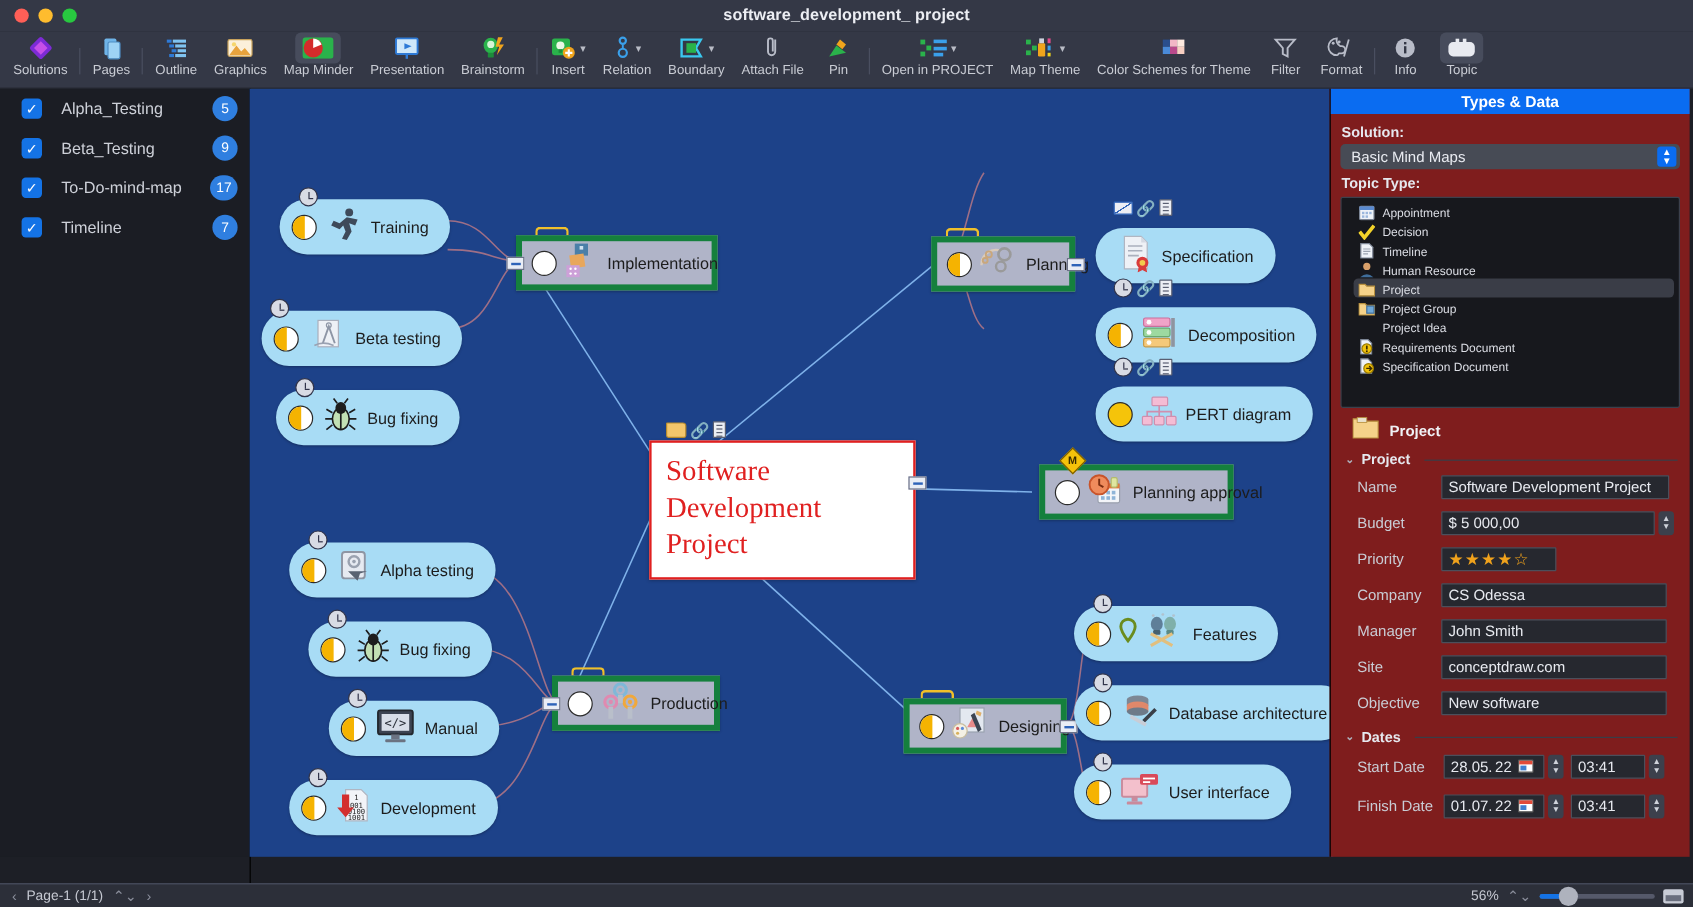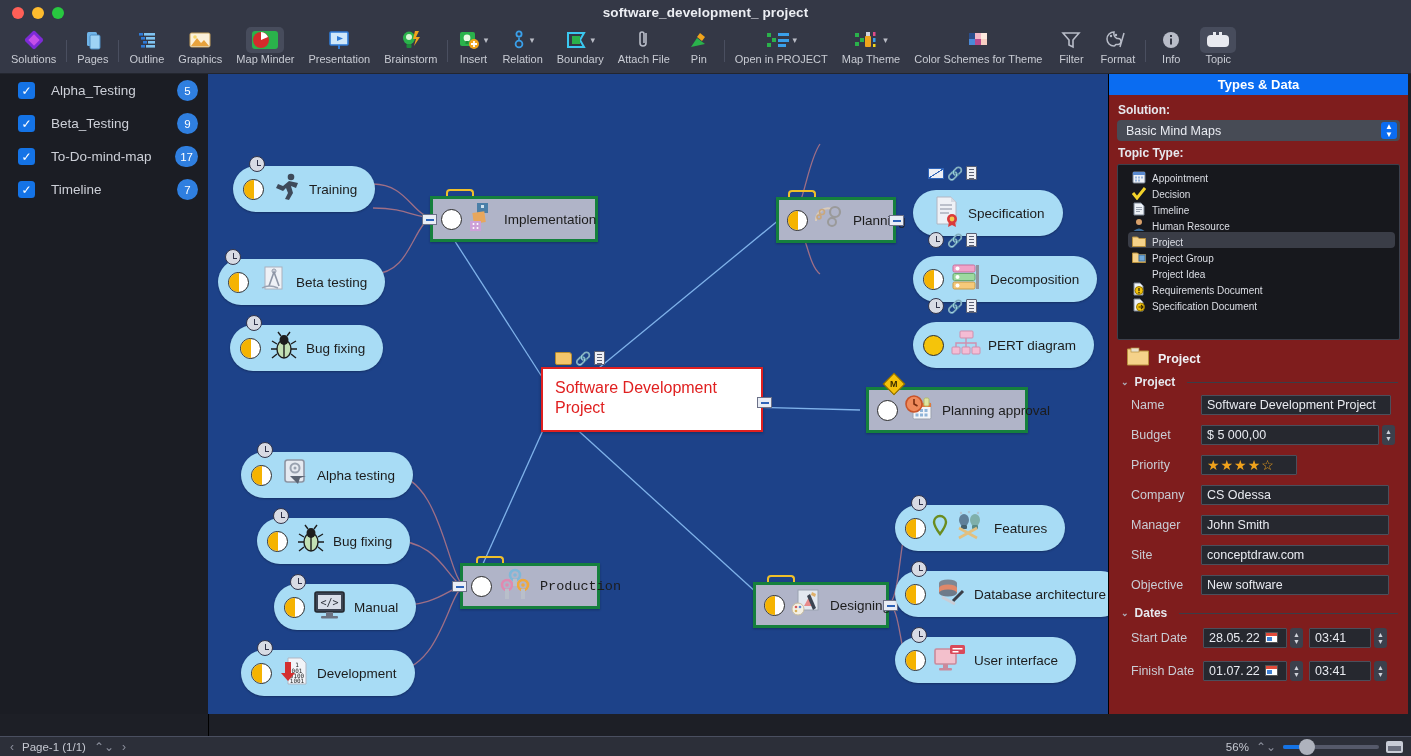--- a/index.html
+++ b/index.html
@@ -70,35 +70,35 @@
   
   .pill {
     background:#a8dcf5; border-radius:24px; height:46px;
     display:flex; align-items:center; padding:0 18px 0 10px;
     box-shadow:0 1px 2px rgba(0,0,0,.25);
   }
   .pill .lbl { font-size:13.5px; color:#1c1c1c; margin-left:7px; white-space:nowrap;}
 
   
   .rect {
-    background:#b0b4c8; border:3px solid #15803d; height:46px;
+    background:#b0b4c8; border:5px solid #15803d; height:46px;
     display:flex; align-items:center; padding:0 14px 0 8px;
     box-shadow:0 1px 2px rgba(0,0,0,.25);
   }
   .rect .lbl { font-size:13.5px; color:#1c1c1c; margin-left:8px; white-space:nowrap;}
 
   
   .central {
     background:#ffffff; border:2px solid #e02020;
     padding:9px 14px 11px 12px;
     box-shadow:0 1px 3px rgba(0,0,0,.3);
   }
   .central .lbl {
-    font-size:16px; color:#e02020; line-height:1.28; white-space:pre-line;
-    font-family:Liberation Sans, sans-serif;
+    font-size:24px; color:#e02020; line-height:1.28; white-space:pre-line;
+    font-family:Liberation Serif, serif;
   }
 
   
   .pclock {
     width:21px; height:21px; border-radius:50%; background:#fff;
     border:1.6px solid #2b2b2b; position:relative; flex:0 0 auto;
   }
   .pclock i {
     position:absolute; left:50%; top:50%; width:50%; height:50%;
     background:#f5b301; transform-origin:0 0;
@@ -809,21 +809,21 @@
               <text x="17" y="17" font-size="6" font-family="monospace" fill="#1d1d1d" text-anchor="middle">001</text>
               <text x="17" y="22" font-size="6" font-family="monospace" fill="#1d1d1d" text-anchor="middle">0100</text>
               <text x="17" y="27" font-size="6" font-family="monospace" fill="#1d1d1d" text-anchor="middle">1001</text>
               <path d="M5 6 h6 v11 h4 l-7 8 l-7 -8 h4 Z" fill="#d32f2f"></path>
             </svg>
         </span>
         <span class="lbl">Development</span>
       </div>
     </div>
 
-    <div class="node" style="left:252px; top:489px;font-family:Liberation Mono, monospace;">
+    <div class="node" style="left:252px; top:489px;">
       <div class="bracket" style="left:16px; top:-7px;"></div>
       <div class="collapse" style="left:-8px; top:18px;"></div>
       <div class="rect" style="width:140px">
         <div class="pclock none"></div>
         <span style="margin-left:6px">
           <svg width="34" height="32" viewBox="0 0 34 32">
               <circle cx="17" cy="7" r="5" fill="none" stroke="#7fb8d8" stroke-width="2.6"></circle>
               <circle cx="17" cy="7" r="1.8" fill="#7fb8d8"></circle>
               <circle cx="9" cy="17" r="5" fill="none" stroke="#e08ab0" stroke-width="2.6"></circle>
               <circle cx="9" cy="17" r="1.8" fill="#e08ab0"></circle>

